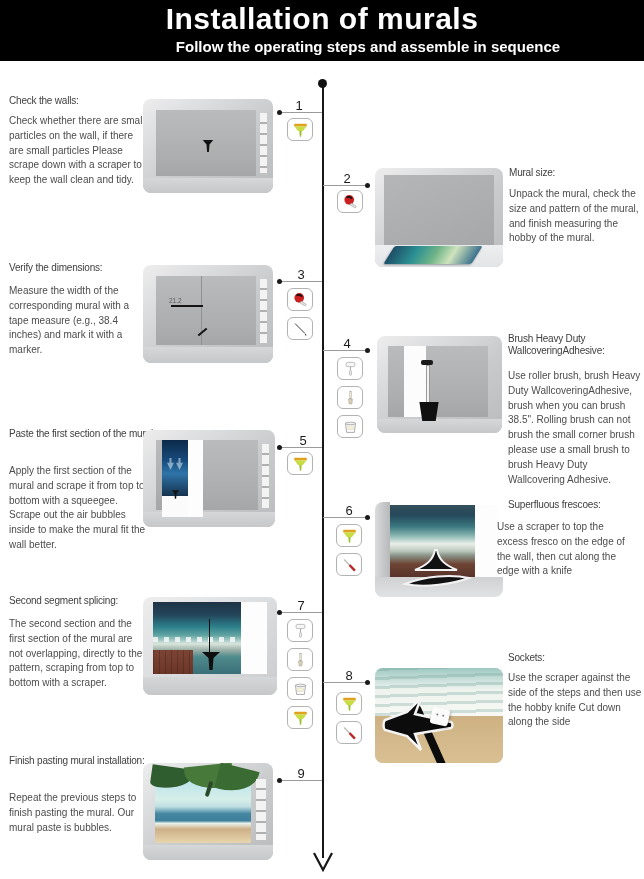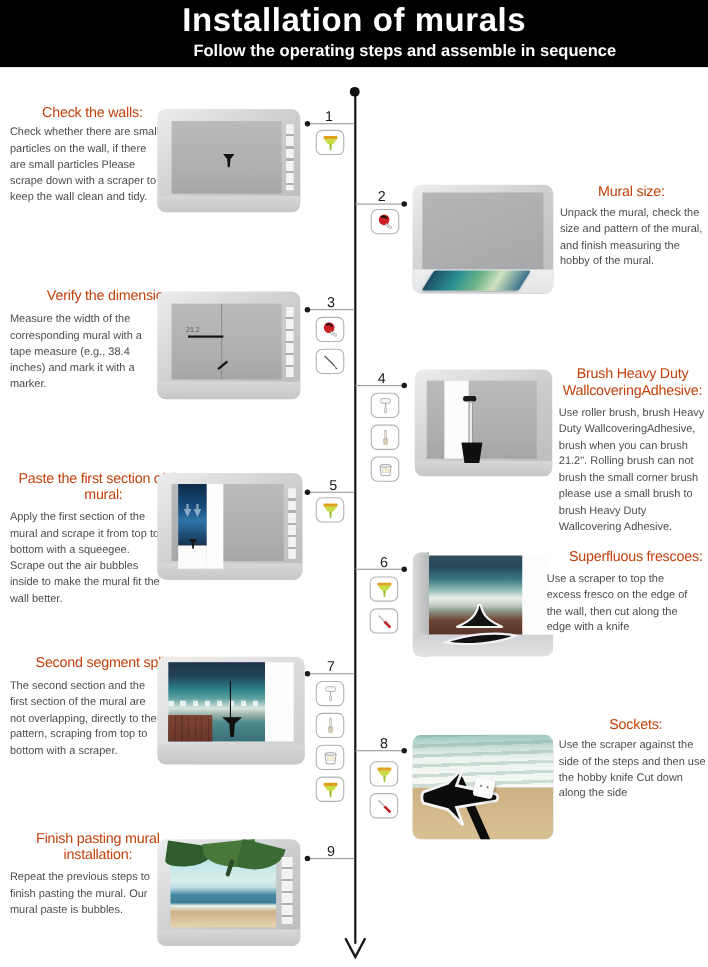--- a/index.html
+++ b/index.html
@@ -10,21 +10,21 @@
   
   #header{position:absolute;left:0;top:0;width:644px;height:61px;background:#000;color:#fff;text-align:center;}
   #header .title{position:absolute;left:0;top:2px;width:100%;font-size:30px;font-weight:600;letter-spacing:.5px;}
   #header .subtitle{position:absolute;left:0;top:38px;width:100%;font-size:15px;font-weight:700;padding-left:46px;}
 
   
   .tline{position:absolute;left:322px;top:83px;width:2px;height:775px;background:#161616;}
   .tdot{position:absolute;left:318px;top:79px;width:9px;height:9px;border-radius:50%;background:#111;}
 
   
-  .step-title{position:absolute;font-size:13px;color:#c2410c;line-height:1.15;letter-spacing:-.2px;text-align:center;}
+  .step-title{position:absolute;font-size:10px;color:#404040;line-height:1.15;letter-spacing:-.2px;}
   .step-body{position:absolute;font-size:10px;color:#4c4c4c;line-height:1.48;}
   .stepnum{position:absolute;font-size:13px;color:#1a1a1a;width:22px;text-align:center;}
   .connector{position:absolute;height:1px;background:#9b9b9b;}
   .cdot{position:absolute;width:5px;height:5px;border-radius:50%;background:#1a1a1a;}
   .icon-box{position:absolute;width:26px;height:23px;border:1px solid #b2b2b2;border-radius:6px;background:#fff;
             display:flex;align-items:center;justify-content:center;box-sizing:border-box;}
   .icon-box svg{width:19px;height:18px;}
 
   
   .room{position:absolute;border-radius:8px;overflow:hidden;background:linear-gradient(145deg,#ededee,#c9cbcd 55%,#b9bbbd);}
@@ -140,21 +140,21 @@
   </div>
   <div class="room" style="left:377px;top:336px;width:125px;height:97px">
     <div class="wall" style="left:11px;top:10px;right:14px;bottom:16px"></div>
     <div class="floorstrip" style="height:14px"></div>
     <div class="abs" style="left:27px;top:10px;width:22px;height:71px;background:#fcfcfc"></div>
     <div class="abs" style="left:44px;top:24px;width:12px;height:5px;background:#1a1a1a;border-radius:2px"></div>
     <div class="abs" style="left:49px;top:29px;width:2px;height:40px;background:#f2f2f2;border:0.5px solid #9a9a9a"></div>
     <div class="abs" style="left:40px;top:66px;width:24px;height:19px;background:#101010;clip-path:polygon(10% 0,90% 0,78% 100%,22% 100%)"></div>
   </div>
   <div class="step-title" style="left:508px;top:333px;width:134px">Brush Heavy Duty WallcoveringAdhesive:</div>
-  <div class="step-body" style="left:508px;top:369px;width:134px">Use roller brush, brush Heavy Duty WallcoveringAdhesive, brush when you can brush 21.2". Rolling brush can not brush the small corner brush please use a small brush to brush Heavy Duty Wallcovering Adhesive.</div>
+  <div class="step-body" style="left:508px;top:369px;width:134px">Use roller brush, brush Heavy Duty WallcoveringAdhesive, brush when you can brush 38.5". Rolling brush can not brush the small corner brush please use a small brush to brush Heavy Duty Wallcovering Adhesive.</div>
 
   <div class="step-title" style="left:9px;top:428px;width:170px">Paste the first section of the mural:</div>
   <div class="step-body" style="left:9px;top:464px;width:140px">Apply the first section of the mural and scrape it from top to bottom with a squeegee. Scrape out the air bubbles inside to make the mural fit the wall better.</div>
   <div class="connector" style="left:280px;top:447px;width:42px"></div>
   <div class="cdot" style="left:277px;top:445px"></div>
   <div class="stepnum" style="left:292px;top:433px">5</div>
   <div class="icon-box" style="left:287px;top:452px">
     <svg viewBox="0 0 20 20">
         <rect x="3" y="3" width="14" height="3.2" rx="1" fill="#dfa21f"></rect>
         <path d="M3.5 6.2 L16.5 6.2 L12.8 11 L7.2 11 Z" fill="#c8dd42"></path>

